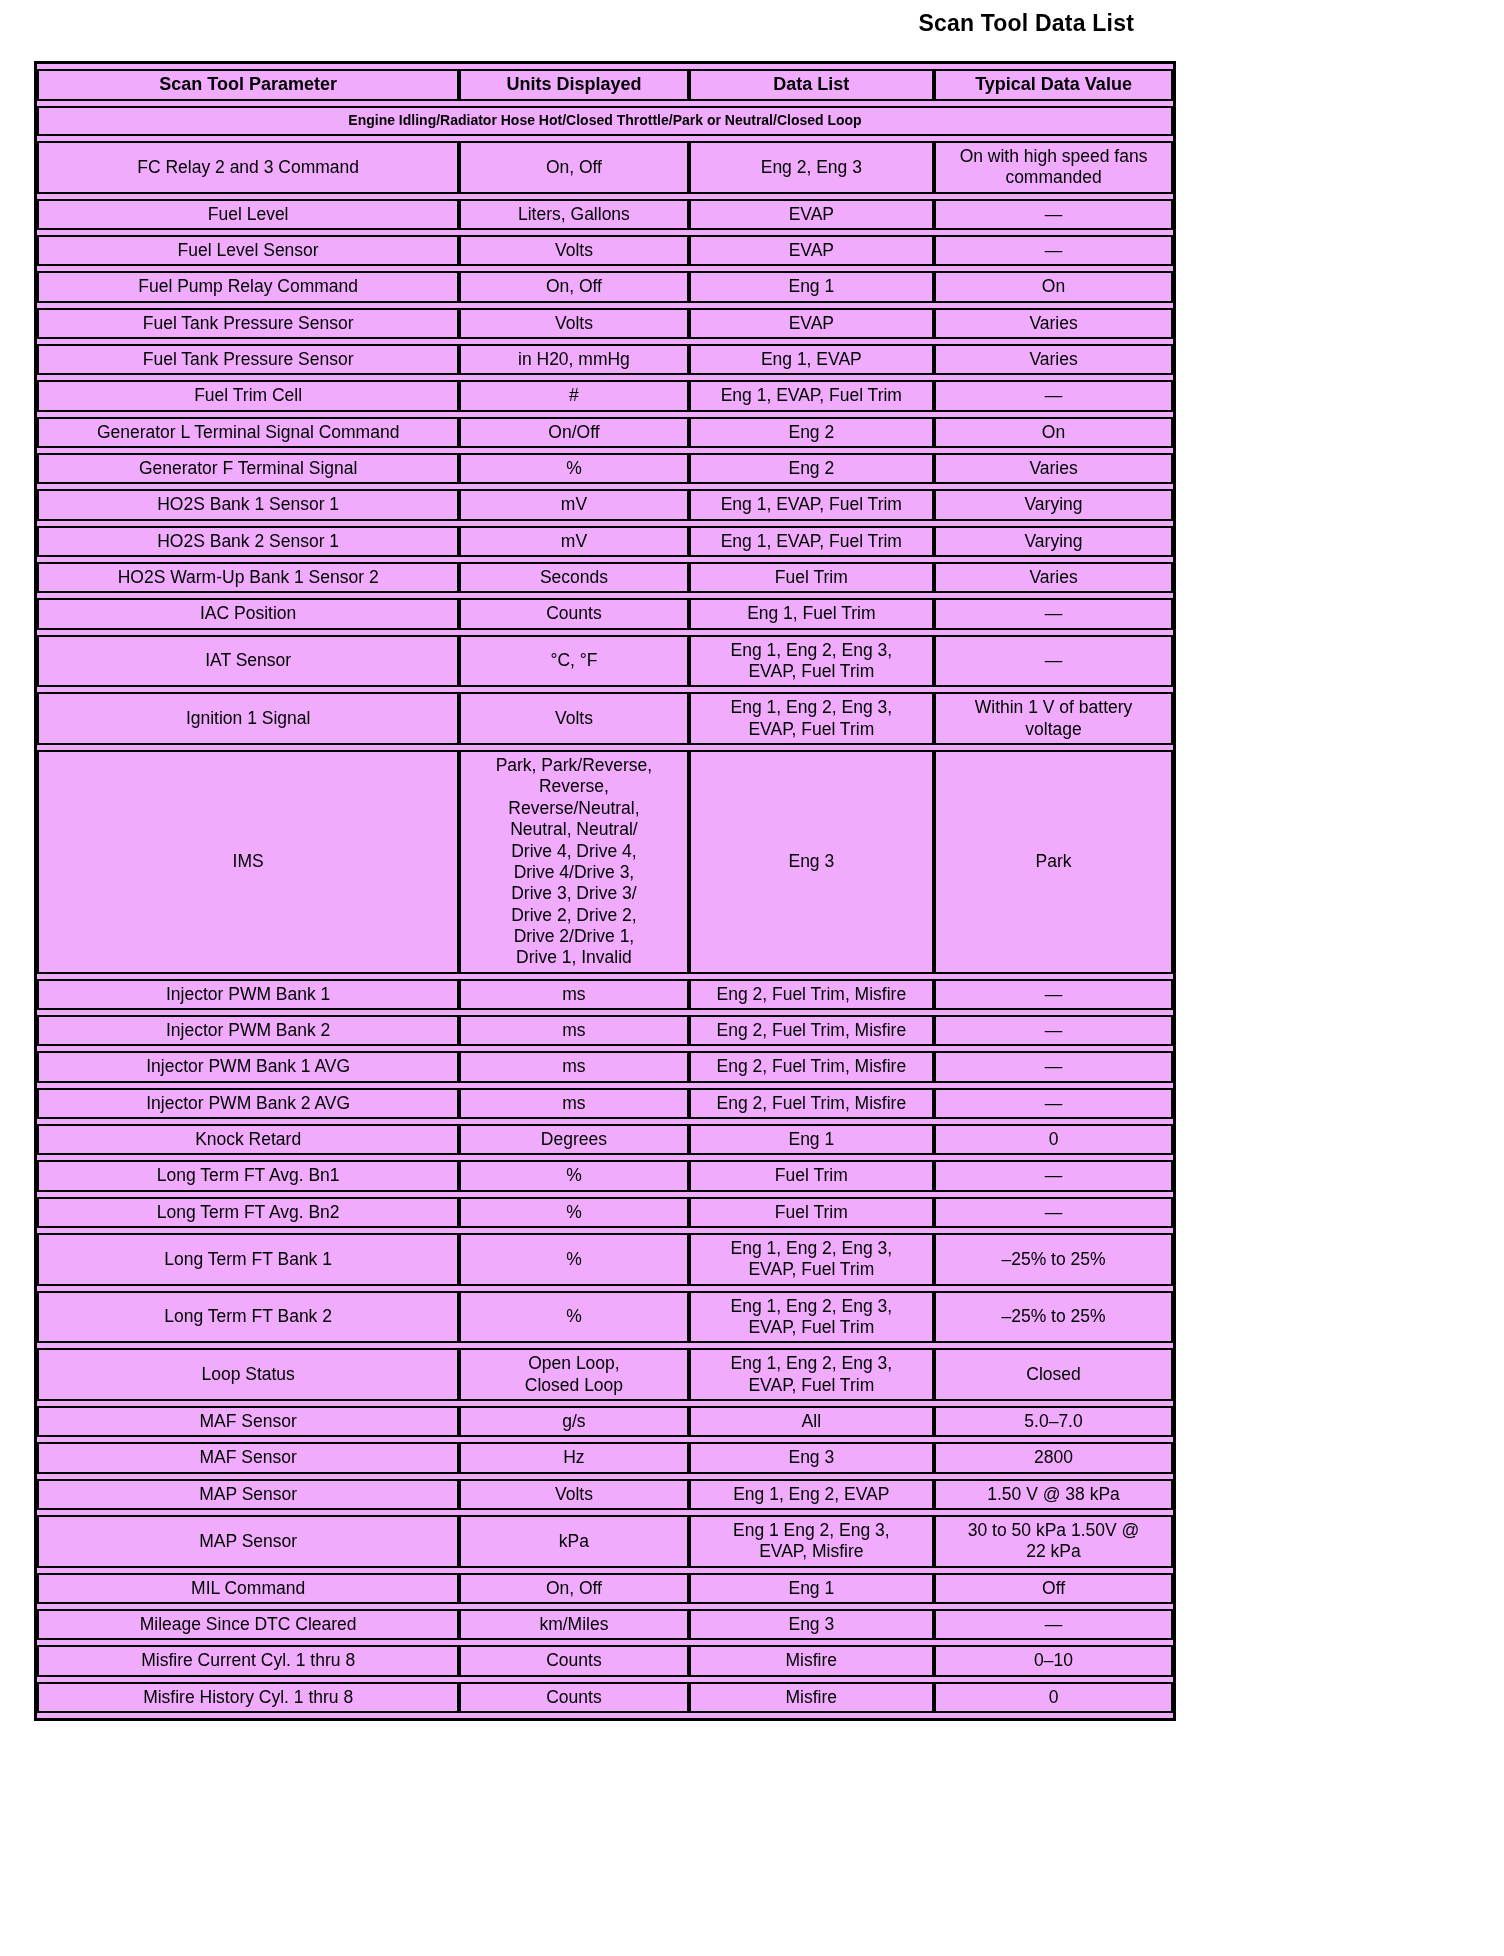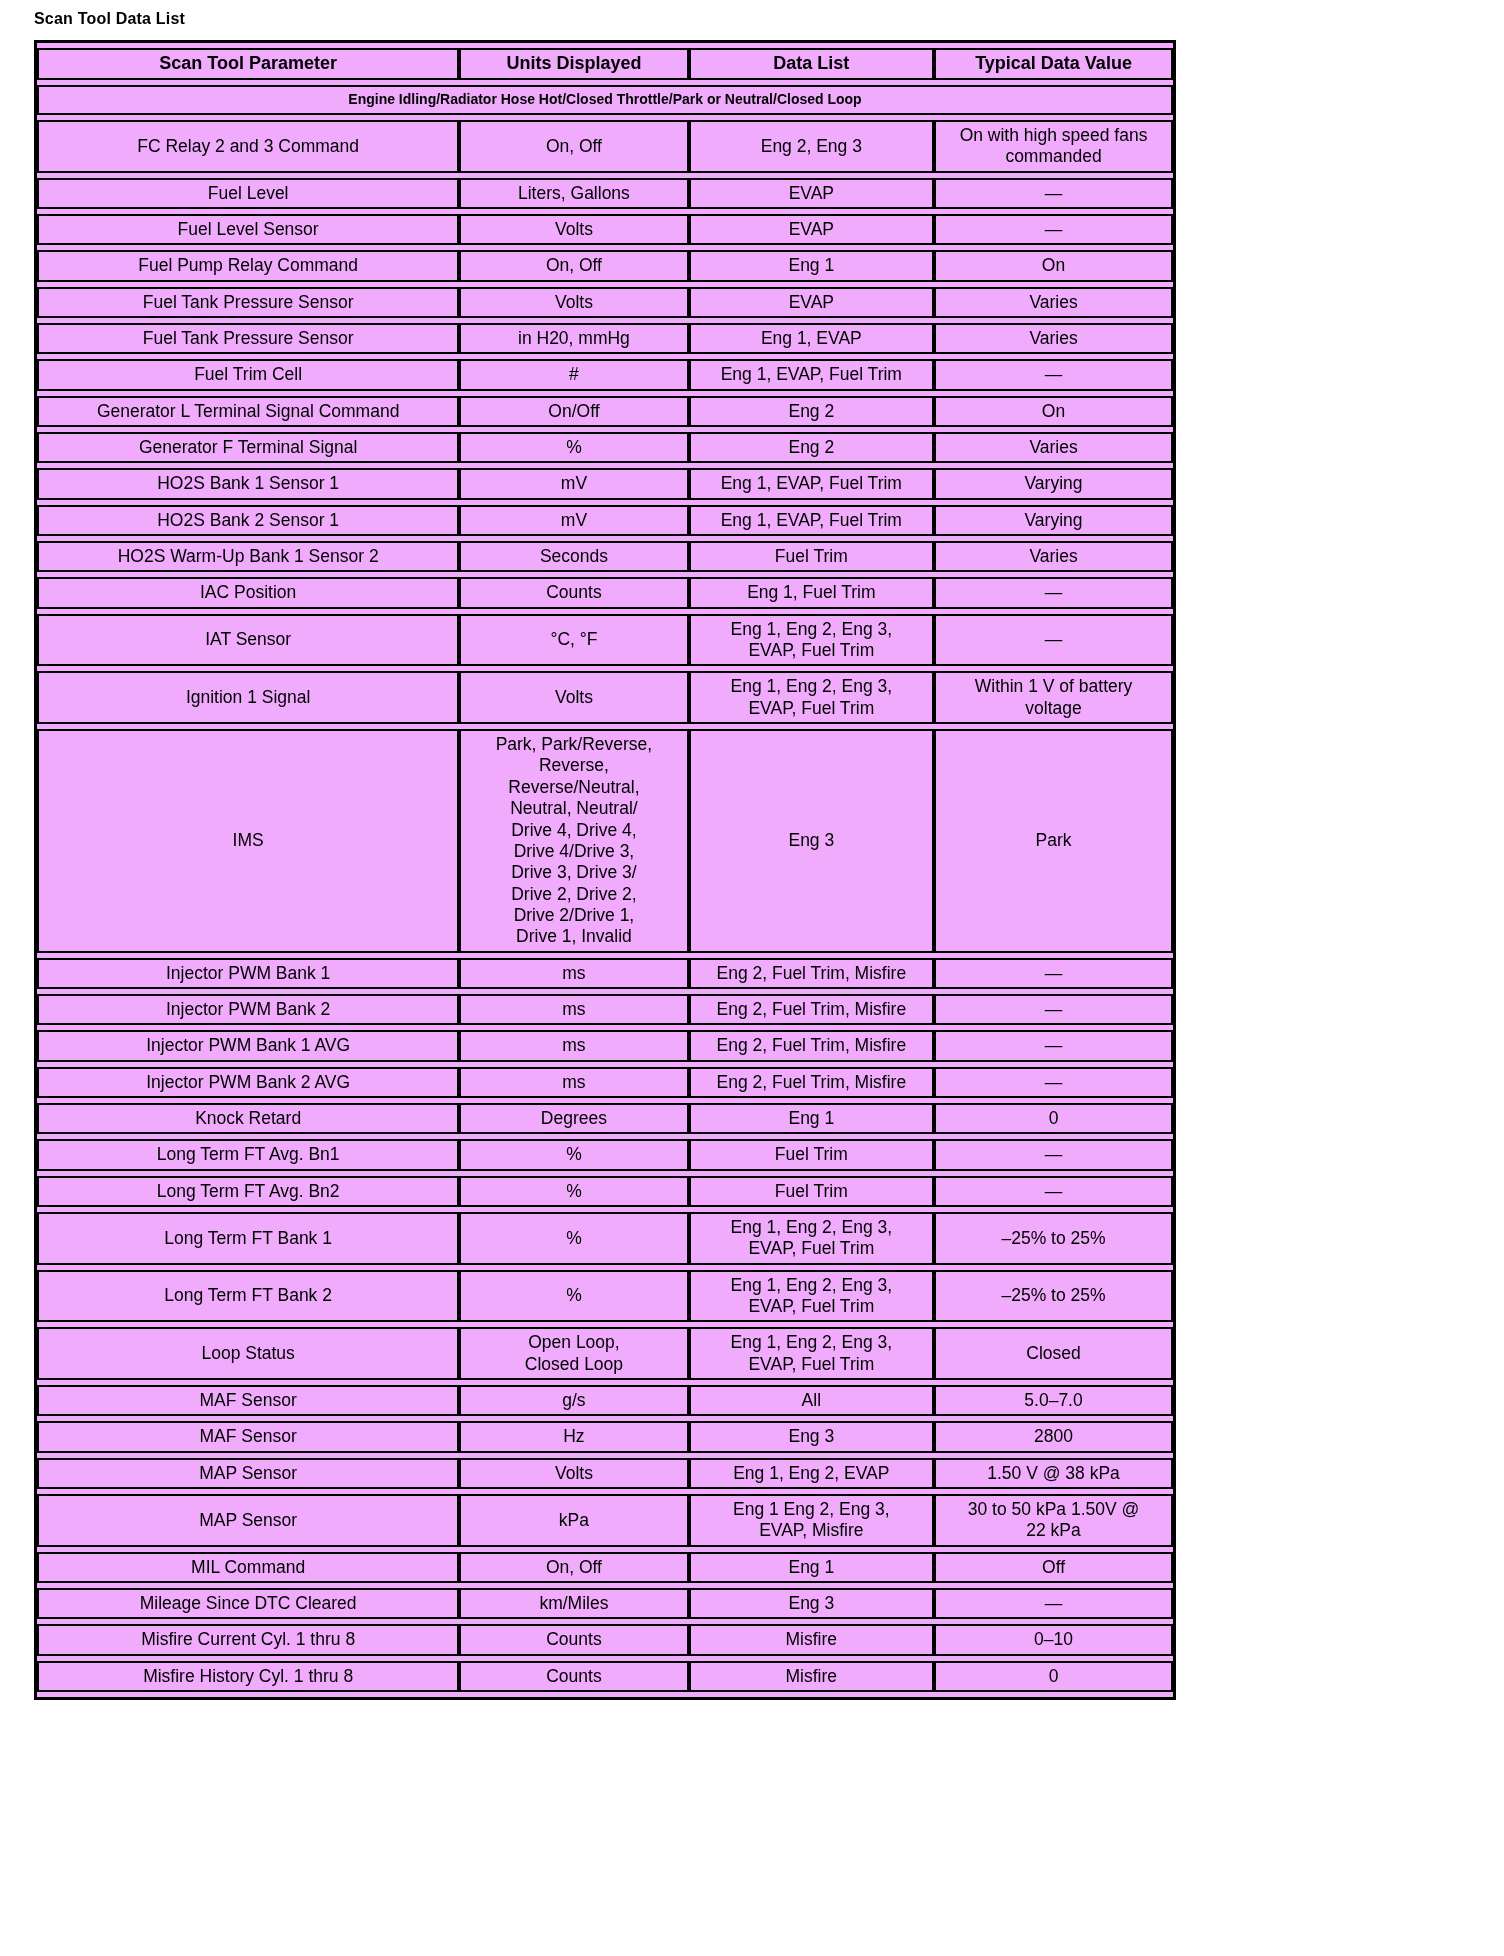--- a/index.html
+++ b/index.html
@@ -11,24 +11,24 @@
     font-family: "Liberation Sans", sans-serif;
   }
   .page {
     width: 1504px;
     min-height: 1956px;
     background: #ffffff;
     padding: 6px 0 30px 34px;
   }
   .doc-title {
     width: 1100px;
-    text-align: left;
-    font-size: 16px;
+    text-align: right;
+    font-size: 23px;
     font-weight: bold;
-    margin: 4px 0 12px 0;
+    margin: 4px 0 24px 0;
     letter-spacing: 0.2px;
   }
   table.scan-table {
     border-collapse: separate;
     border-spacing: 0 5px;
     width: 1142px;
     border: 3px solid #000;
     background: #f0abfc;
   }
   th, td {

